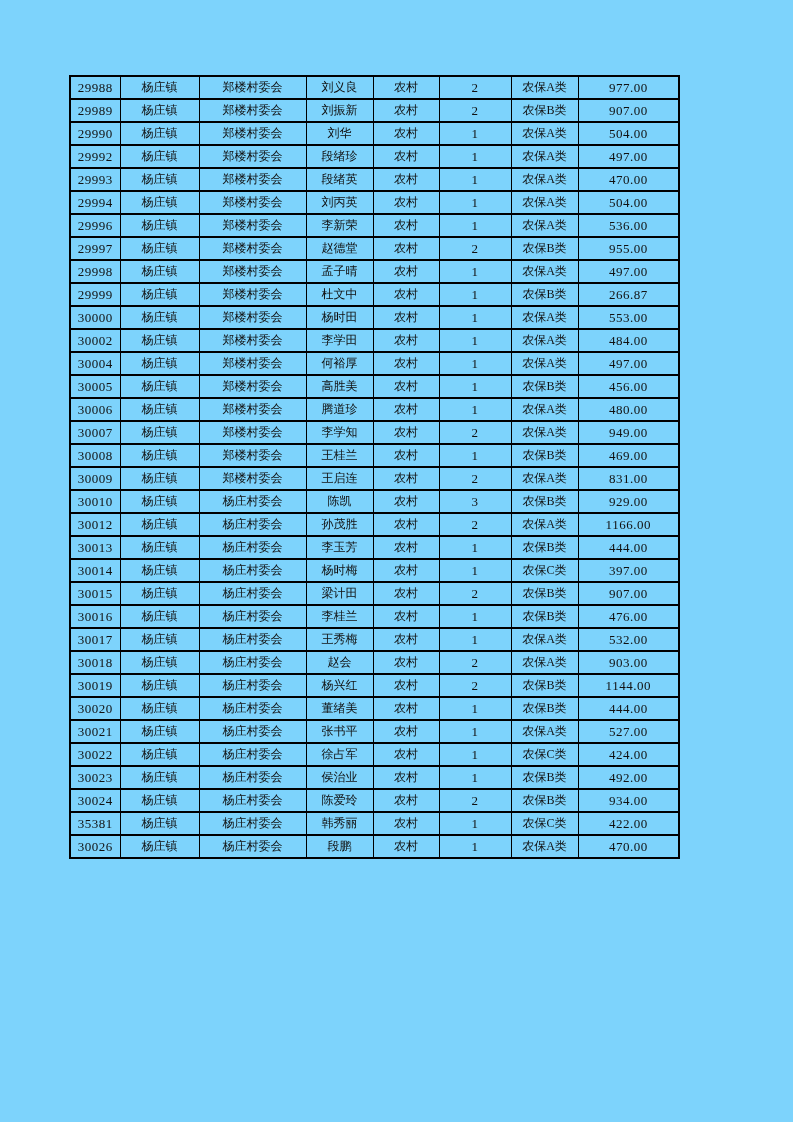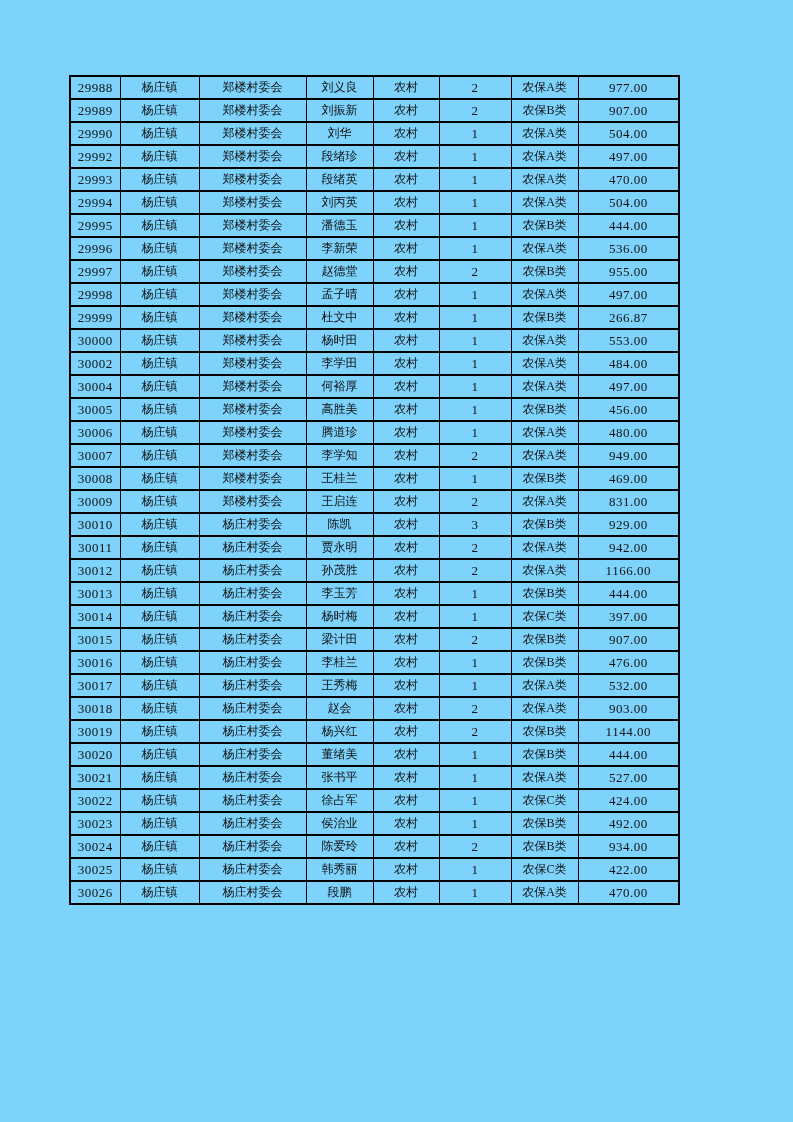--- a/index.html
+++ b/index.html
@@ -119,30 +119,20 @@
           <td class="num">29994</td>
           <td>杨庄镇</td>
           <td>郑楼村委会</td>
           <td>刘丙英</td>
           <td>农村</td>
           <td class="num">1</td>
           <td>农保A类</td>
           <td class="num">504.00</td>
         </tr>
         <tr>
-          <td class="num">29995</td>
-          <td>杨庄镇</td>
-          <td>郑楼村委会</td>
-          <td>潘德玉</td>
-          <td>农村</td>
-          <td class="num">1</td>
-          <td>农保B类</td>
-          <td class="num">444.00</td>
-        </tr>
-        <tr>
           <td class="num">29996</td>
           <td>杨庄镇</td>
           <td>郑楼村委会</td>
           <td>李新荣</td>
           <td>农村</td>
           <td class="num">1</td>
           <td>农保A类</td>
           <td class="num">536.00</td>
         </tr>
         <tr>
@@ -257,30 +247,20 @@
         </tr>
         <tr>
           <td class="num">30010</td>
           <td>杨庄镇</td>
           <td>杨庄村委会</td>
           <td>陈凯</td>
           <td>农村</td>
           <td class="num">3</td>
           <td>农保B类</td>
           <td class="num">929.00</td>
-        </tr>
-        <tr>
-          <td class="num">30011</td>
-          <td>杨庄镇</td>
-          <td>杨庄村委会</td>
-          <td>贾永明</td>
-          <td>农村</td>
-          <td class="num">2</td>
-          <td>农保A类</td>
-          <td class="num">942.00</td>
         </tr>
         <tr>
           <td class="num">30012</td>
           <td>杨庄镇</td>
           <td>杨庄村委会</td>
           <td>孙茂胜</td>
           <td>农村</td>
           <td class="num">2</td>
           <td>农保A类</td>
           <td class="num">1166.00</td>
@@ -399,21 +379,21 @@
           <td class="num">30024</td>
           <td>杨庄镇</td>
           <td>杨庄村委会</td>
           <td>陈爱玲</td>
           <td>农村</td>
           <td class="num">2</td>
           <td>农保B类</td>
           <td class="num">934.00</td>
         </tr>
         <tr>
-          <td class="num">30025</td>
+          <td class="num">35381</td>
           <td>杨庄镇</td>
           <td>杨庄村委会</td>
           <td>韩秀丽</td>
           <td>农村</td>
           <td class="num">1</td>
           <td>农保C类</td>
           <td class="num">422.00</td>
         </tr>
         <tr>
           <td class="num">30026</td>

